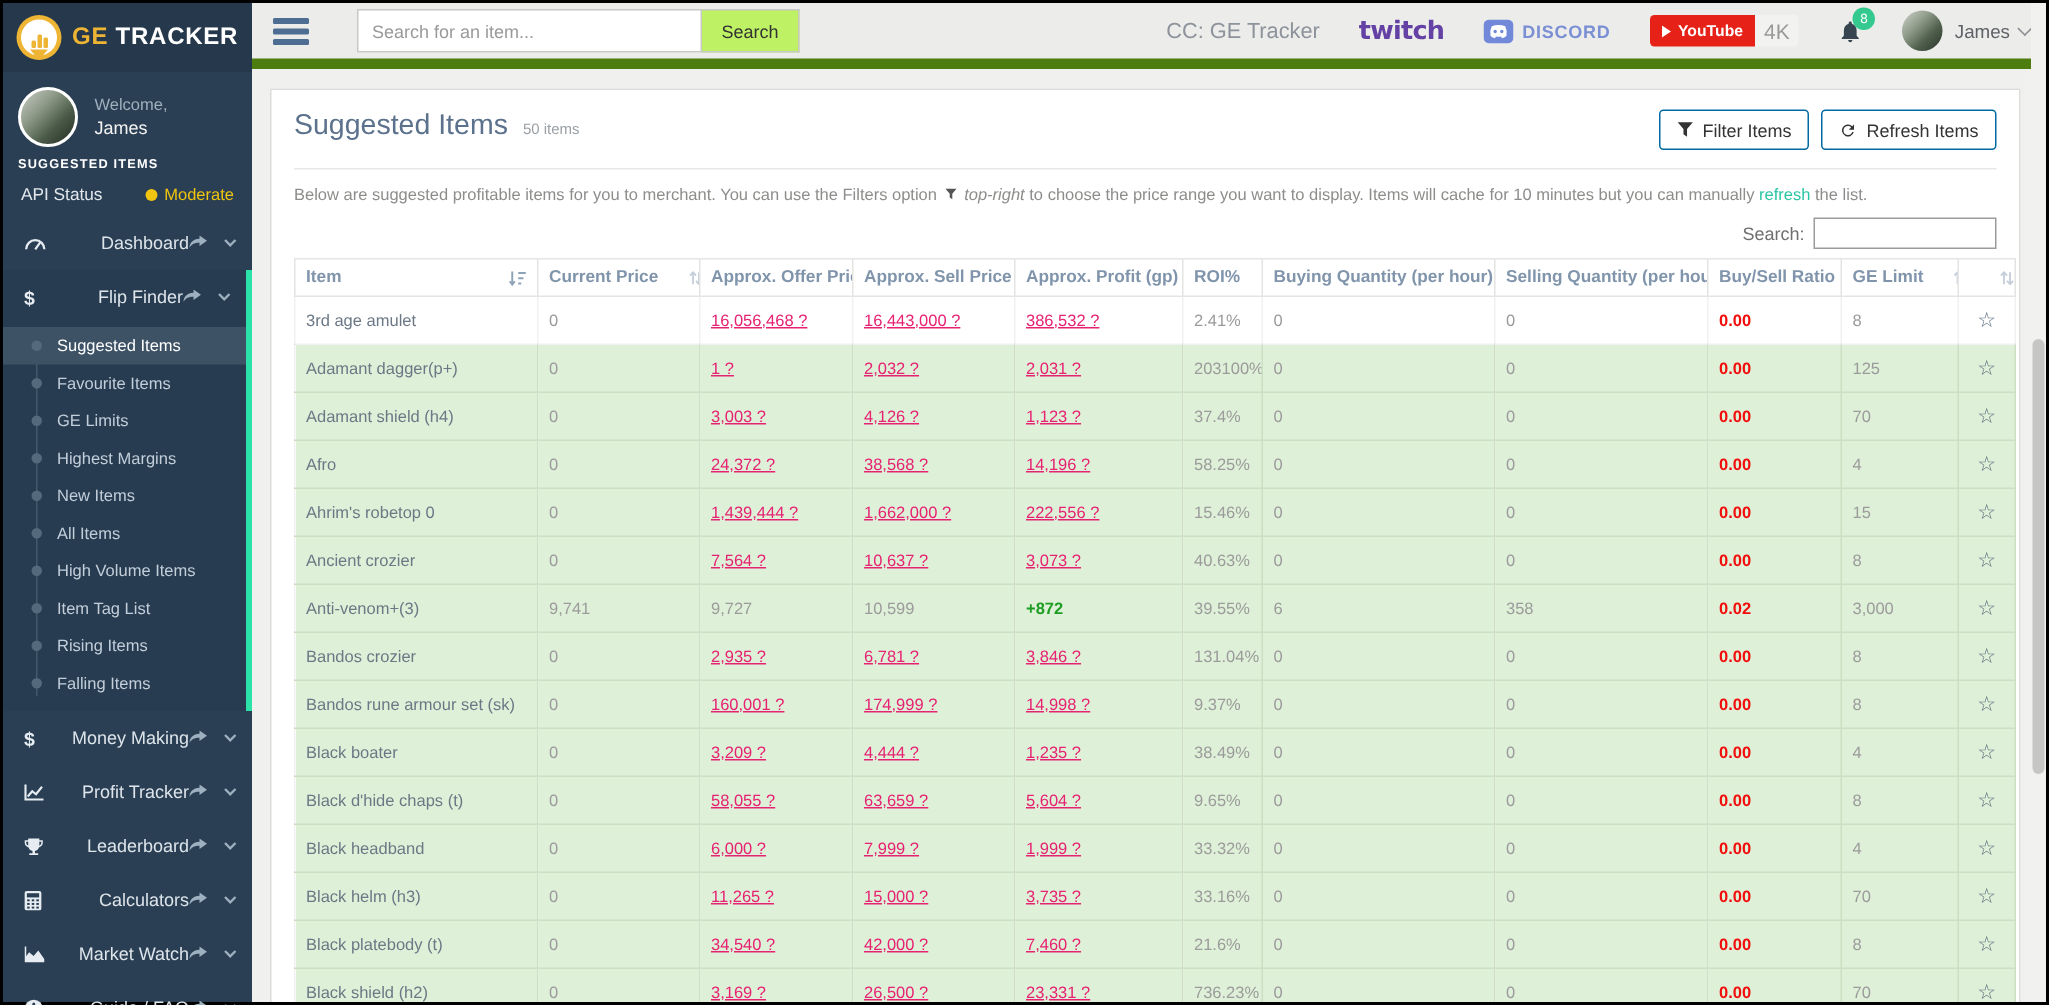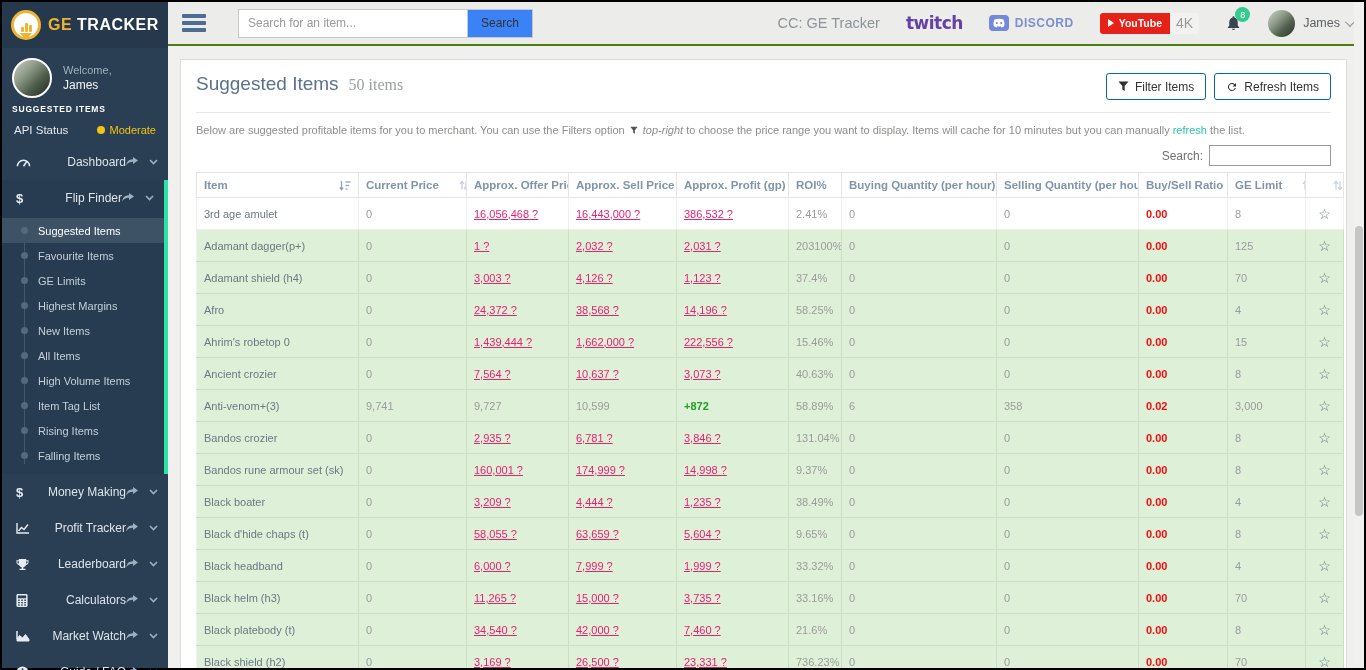--- a/index.html
+++ b/index.html
@@ -38,28 +38,28 @@
   .submenu { padding:2px 0 6px 0; position:relative; }
   .submenu::before { content:''; position:absolute; left:22px; top:6px; bottom:10px; width:1px; background:#44586b; }
   .sub-item { height:25px; display:flex; align-items:center; padding-left:36px; position:relative; cursor:pointer; }
   .sub-item .sub-dot { position:absolute; left:19px; width:7px; height:7px; border-radius:50%; background:#54697c; }
   .sub-label { color:#c3cedb; font-size:11px; white-space:nowrap; }
   .sub-item.active { background:#3e5266; }
   .sub-item.active .sub-label { color:#fff; }
 
   
   .main { flex:1; display:flex; flex-direction:column; min-width:0; }
-  .navbar { height:44px; background:#ececea; border-bottom:2px solid #4d7c0f; display:flex; align-items:center; padding:0 12px 0 14px; flex:none; }
+  .navbar { height:44px; background:#ececea; border-bottom:7px solid #4d7c0f; display:flex; align-items:center; padding:0 12px 0 14px; flex:none; }
   .burger { width:24px; display:flex; flex-direction:column; gap:3px; cursor:pointer; }
   .burger i { height:4px; background:#4e6d92; border-radius:1px; }
   .nav-search { display:flex; margin-left:32px; }
   .nav-search input { width:230px; height:29px; border:1px solid #c8c8c6; background:#fff; padding:0 9px; font-size:12px; color:#333;
     font-family:inherit; outline:none; }
   .nav-search input::placeholder { color:#9a9a9a; }
-  .nav-search button { height:29px; border:1px solid #c8c8c6; border-left:none; background:#3b82f6; padding:0 13px; font-size:12px; color:#333;
+  .nav-search button { height:29px; border:1px solid #c8c8c6; border-left:none; background:#bef264; padding:0 13px; font-size:12px; color:#333;
     font-family:inherit; cursor:pointer; }
   .nav-spacer { flex:1; }
   .nav-right-cluster { display:flex; align-items:center; gap:26px; }
   .cc-text { color:#8d939b; font-size:14.5px; }
   .twitch-logo { color:#6441a4; font-weight:bold; font-size:17px; letter-spacing:-.5px; font-family:"DejaVu Sans",sans-serif; }
   .discord-logo { display:flex; align-items:center; gap:6px; color:#7b8fd4; font-weight:bold; font-size:12px; letter-spacing:.5px; }
   .yt-badge { display:flex; align-items:stretch; height:21px; }
   .yt-red { background:#e62117; color:#fff; font-size:10.5px; font-weight:bold; display:flex; align-items:center; gap:5px; padding:0 8px; border-radius:3px 0 0 3px; }
   .yt-play { width:0; height:0; border-left:6px solid #fff; border-top:4px solid transparent; border-bottom:4px solid transparent; }
   .yt-4k { background:#f2f2f0; color:#9a9a9a; font-size:14px; display:flex; align-items:center; padding:0 6px; border-radius:0 3px 3px 0; }
@@ -71,21 +71,21 @@
   .nav-avatar { width:27px; height:27px; border-radius:50%;
     background:linear-gradient(135deg,#cfd3cc 0%,#929e8c 35%,#50604d 65%,#28322a 100%); }
   .nav-username { color:#5e6167; font-size:12.5px; display:flex; align-items:center; gap:5px; }
   .chev { width:7px; height:7px; border-right:1.6px solid #8a8d92; border-bottom:1.6px solid #8a8d92; transform:rotate(45deg) translateY(-2px); }
 
   .content { flex:1; padding:13px 17px 0 12px; overflow:hidden; }
   .card { background:#fff; border:1px solid #dcdcda; height:680px; padding:13px 15px; }
   .card-head { display:flex; align-items:flex-start; }
   .title-wrap { display:flex; align-items:baseline; gap:10px; flex:1; }
   .page-title { color:#5b718c; font-size:19px; font-weight:normal; }
-  .item-count { color:#9aa0a6; font-size:16px;font-family:Liberation Serif, serif; }
+  .item-count { color:#9aa0a6; font-size:10px; }
   .head-buttons { display:flex; gap:8px; }
   .btn { height:27px; display:flex; align-items:center; gap:6px; background:#fff; border:1px solid #0369a1; border-radius:3px;
     padding:0 11px; font-size:12px; color:#333; font-family:inherit; cursor:pointer; }
   .btn svg { display:block; }
   .divider { border-top:1px solid #e7e7e5; margin:12px 0 11px 0; }
   .desc { color:#8d8d8b; font-size:11px; }
   .desc .funnel-inline { display:inline-block; vertical-align:-1px; margin:0 2px; }
   .desc em { font-style:italic; }
   .desc a { color:#2bc5a4; text-decoration:none; }
   .table-search { display:flex; justify-content:flex-end; align-items:center; gap:6px; margin:9px 0 6px 0; }
@@ -662,21 +662,21 @@
                 <td class="ratio">0.00</td>
                 <td>8</td>
                 <td class="star-cell"><span class="star">☆</span></td>
               </tr>
               <tr class="green">
                 <td>Anti-venom+(3)</td>
                 <td>9,741</td>
                 <td>9,727</td>
                 <td>10,599</td>
                 <td><span class="pos">+872</span></td>
-                <td>58.89%</td>
+                <td>39.55%</td>
                 <td>6</td>
                 <td>358</td>
                 <td class="ratio">0.02</td>
                 <td>3,000</td>
                 <td class="star-cell"><span class="star">☆</span></td>
               </tr>
               <tr class="green">
                 <td>Bandos crozier</td>
                 <td>0</td>
                 <td><a class="lnk">2,935 ?</a></td>

